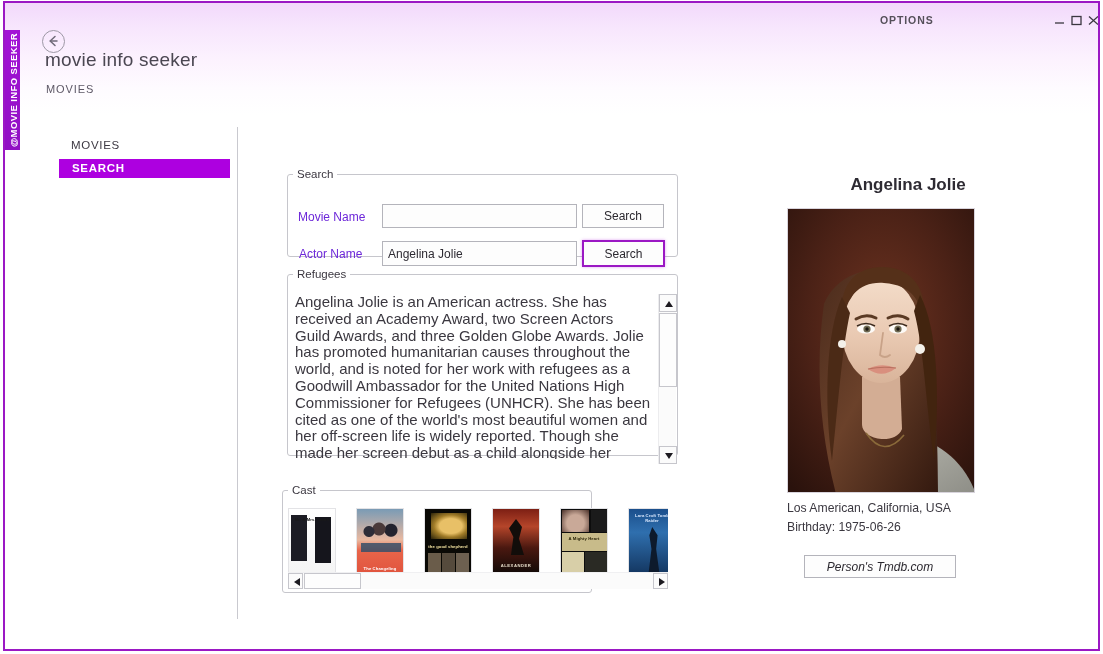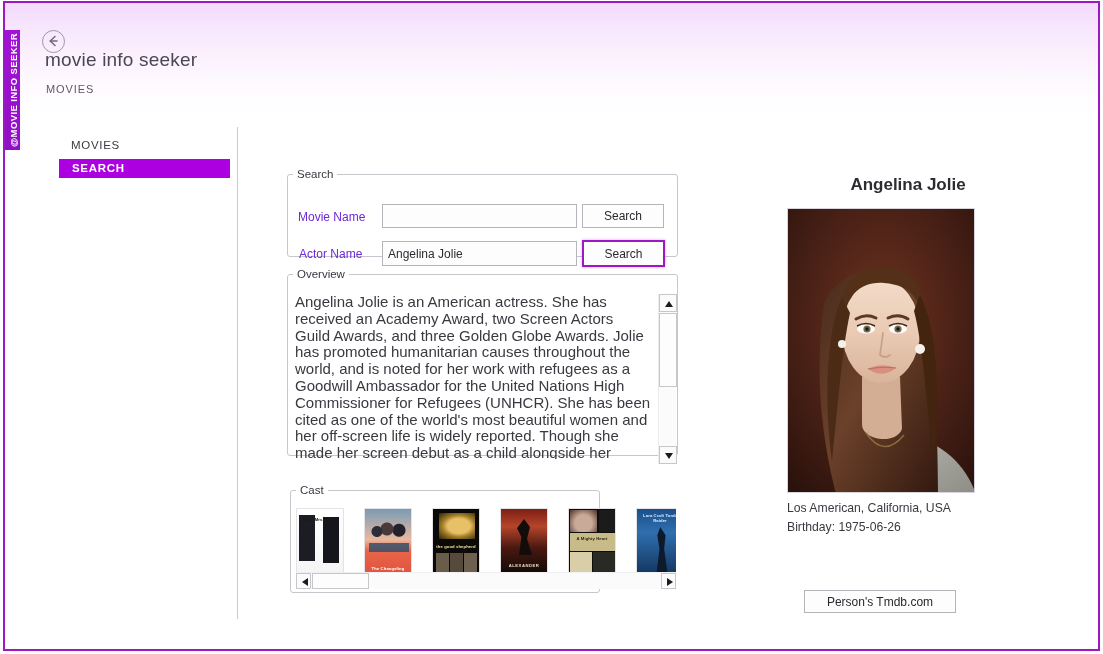--- a/index.html
+++ b/index.html
@@ -233,21 +233,21 @@
   #ov-thumb {
     position: absolute;
     left: 0; top: 19px;
     width: 18px; height: 74px;
     border: 1px solid #c6c6cc;
     background: #fdfdfd;
     cursor: pointer;
   }
 
   
-  #gb-cast { left: 52px; top: 369px; width: 310px; height: 109px; }
+  #gb-cast { left: 44px; top: 369px; width: 310px; height: 109px; }
   #cast-strip {
     position: absolute;
     left: 5px; top: 12px;
     width: 380px; height: 69px;
     overflow: hidden;
   }
   .poster {
     position: absolute;
     top: 0;
     width: 48px; height: 69px;
@@ -326,28 +326,47 @@
     position: absolute;
     left: 46px; width: 152px; height: 23px;
     border: 1px solid #b4b4bb;
     background: #fdfdfd;
     font-family: "Liberation Sans", sans-serif;
     font-size: 12px;
     color: #2b282f;
     cursor: pointer;
   }
   #btn-official { top: 435px; }
-  #btn-tmdb { top: 475px; }
+  #btn-tmdb { top: 440px; font-style: italic; }
 </style>
 </head>
 <body>
 
 <div id="app-window">
 
   <div id="header">
+    <div id="titlebar">
+      <div id="options-label">OPTIONS</div>
+      <div class="wbtn" id="btn-min">
+        <svg width="13" height="13" viewBox="0 0 13 13">
+            <line x1="2" y1="9" x2="11" y2="9" stroke="#3a3640" stroke-width="1.3"></line>
+          </svg>
+      </div>
+      <div class="wbtn" id="btn-max">
+        <svg width="13" height="13" viewBox="0 0 13 13">
+            <rect x="2" y="2.5" width="9" height="8" fill="none" stroke="#3a3640" stroke-width="1.3"></rect>
+          </svg>
+      </div>
+      <div class="wbtn" id="btn-close">
+        <svg width="13" height="13" viewBox="0 0 13 13">
+            <line x1="2" y1="2.5" x2="11" y2="10.5" stroke="#3a3640" stroke-width="1.3"></line>
+            <line x1="11" y1="2.5" x2="2" y2="10.5" stroke="#3a3640" stroke-width="1.3"></line>
+          </svg>
+      </div>
+    </div>
 
     <div id="back-button">
       <svg width="14" height="14" viewBox="0 0 14 14">
         <path d="M9 2.5 L4.2 7 L9 11.5" fill="none" stroke="#6f6a78" stroke-width="1.5" stroke-linecap="round" stroke-linejoin="round"></path>
         <line x1="4.4" y1="7" x2="11" y2="7" stroke="#6f6a78" stroke-width="1.5" stroke-linecap="round"></line>
       </svg>
     </div>
 
     <div id="page-title">movie info seeker</div>
     <div id="page-subtitle">MOVIES</div>
@@ -372,21 +391,21 @@
       <label class="field-label" id="lbl-movie-name">Movie Name</label>
       <input class="field-input" id="in-movie-name" type="text" value="" style="">
       <button class="btn-search" id="btn-movie-search">Search</button>
 
       <label class="field-label" id="lbl-actor-name">Actor Name</label>
       <input class="field-input" id="in-actor-name" type="text" value="Angelina Jolie" style="">
       <button class="btn-search focused" id="btn-actor-search">Search</button>
     </fieldset>
 
     <fieldset class="gb" id="gb-overview">
-      <legend>Overview</legend>
+      <legend>Refugees</legend>
       <div id="overview-text">Angelina Jolie is an American actress. She has received an Academy Award, two Screen Actors Guild Awards, and three Golden Globe Awards. Jolie has promoted humanitarian causes throughout the world, and is noted for her work with refugees as a Goodwill Ambassador for the United Nations High Commissioner for Refugees (UNHCR). She has been cited as one of the world's most beautiful women and her off-screen life is widely reported. Though she made her screen debut as a child alongside her father Jon Voight in the 1982 film Lookin' to Get Out, Jolie's acting career began</div>
       <div id="ov-scroll">
         <div class="sb-arrow" id="ov-up">
           <svg width="8" height="6" viewBox="0 0 8 6">
               <polygon points="4,0 8,6 0,6" fill="#1c1a20"></polygon>
             </svg>
         </div>
         <div id="ov-thumb"></div>
         <div class="sb-arrow" id="ov-down">
           <svg width="8" height="6" viewBox="0 0 8 6">

